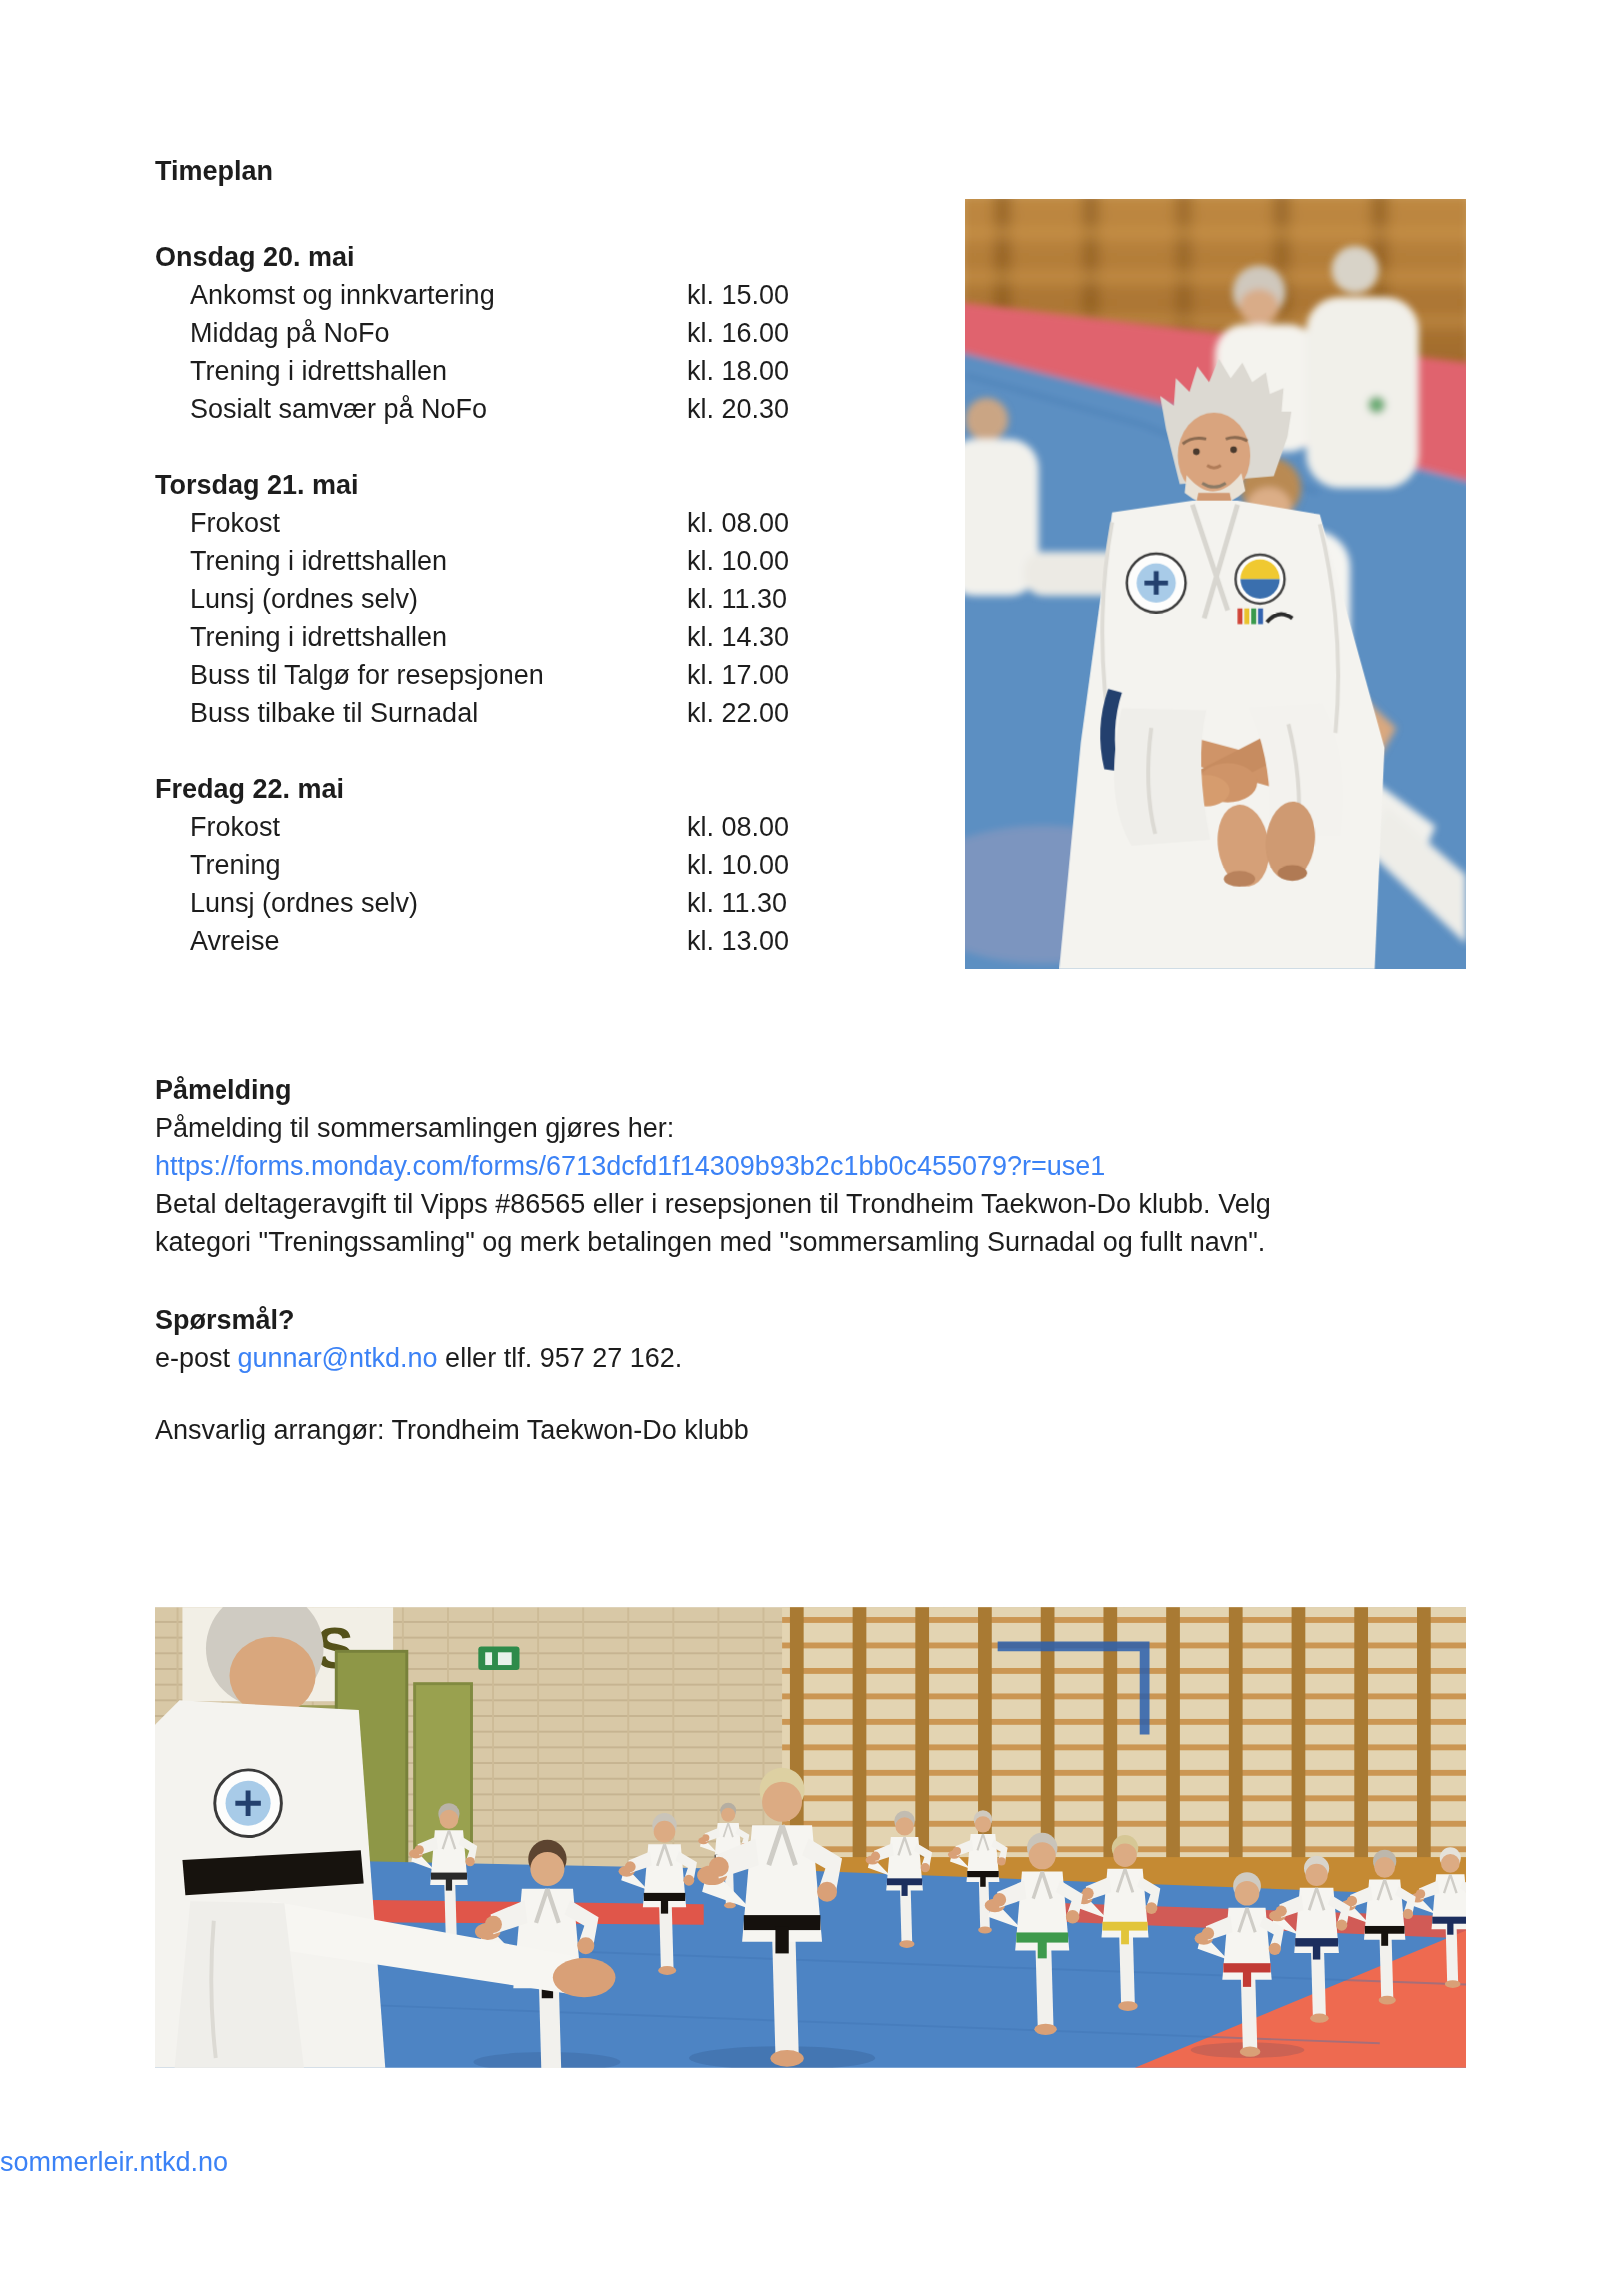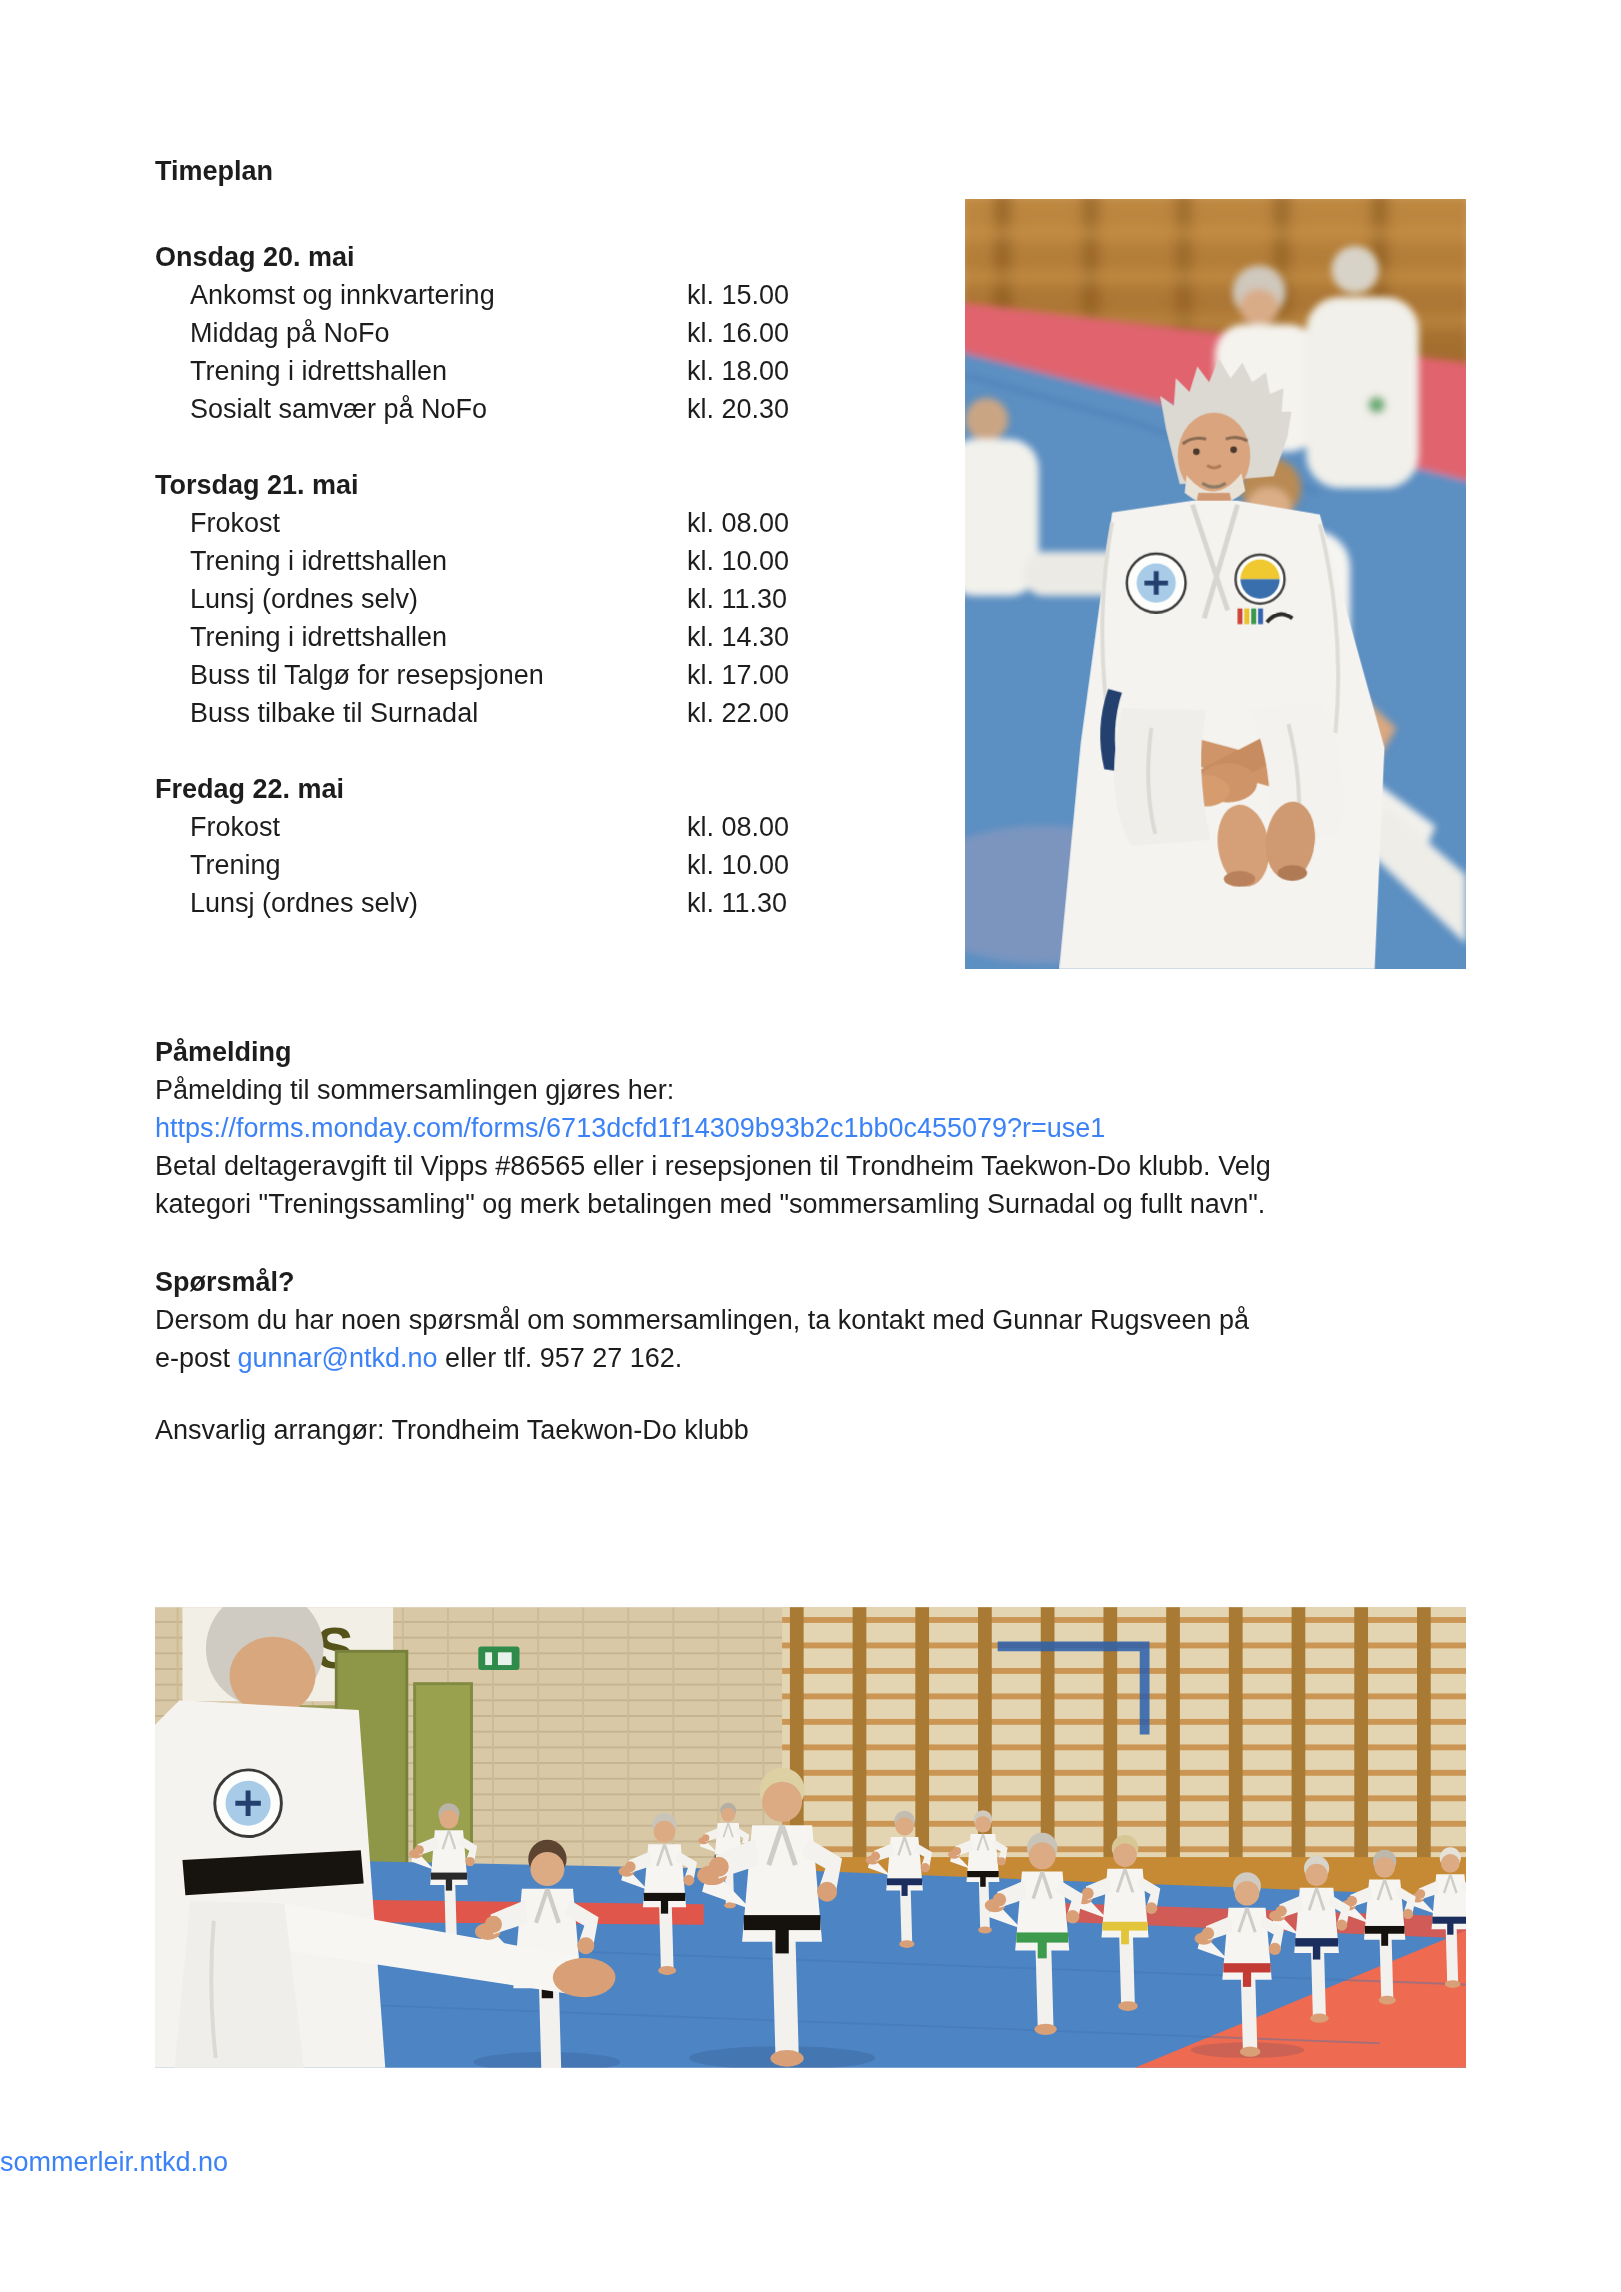--- a/index.html
+++ b/index.html
@@ -46,33 +46,33 @@
       <div class="t row"><span class="act">Trening i idrettshallen</span><span>kl. 14.30</span></div>
       <div class="t row"><span class="act">Buss til Talgø for resepsjonen</span><span>kl. 17.00</span></div>
       <div class="t row"><span class="act">Buss tilbake til Surnadal</span><span>kl. 22.00</span></div>
     </div>
 
     <div class="day-block">
       <div class="t b">Fredag 22. mai</div>
       <div class="t row"><span class="act">Frokost</span><span>kl. 08.00</span></div>
       <div class="t row"><span class="act">Trening</span><span>kl. 10.00</span></div>
       <div class="t row"><span class="act">Lunsj (ordnes selv)</span><span>kl. 11.30</span></div>
+      <div class="t row"><span class="act">Avreise</span><span>kl. 13.00</span></div>
     </div>
 
     <div class="pamelding">
       <div class="t b">Påmelding</div>
       <div class="t">Påmelding til sommersamlingen gjøres her:</div>
       <div class="t"><a class="link">https://forms.monday.com/forms/6713dcfd1f14309b93b2c1bb0c455079?r=use1</a></div>
       <div class="t">Betal deltageravgift til Vipps #86565 eller i resepsjonen til Trondheim Taekwon-Do klubb. Velg</div>
       <div class="t">kategori "Treningssamling" og merk betalingen med "sommersamling Surnadal og fullt navn".</div>
     </div>
 
     <div class="sporsmal">
       <div class="t b">Spørsmål?</div>
-      <div class="t">Dersom du har noen spørsmål om sommersamlingen, ta kontakt med Gunnar Rugsveen på</div>
       <div class="t"><span>e-post </span><a class="link">gunnar@ntkd.no</a><span> eller tlf. 957 27 162.</span></div>
     </div>
 
     <div class="t organizer">Ansvarlig arrangør: Trondheim Taekwon-Do klubb</div>
   </div>
 
   <div class="photo photo-top">
     <svg width="501" height="770" viewBox="0 0 511 786">
       <defs>
         <filter id="blurBig" x="-10%" y="-10%" width="120%" height="120%">

